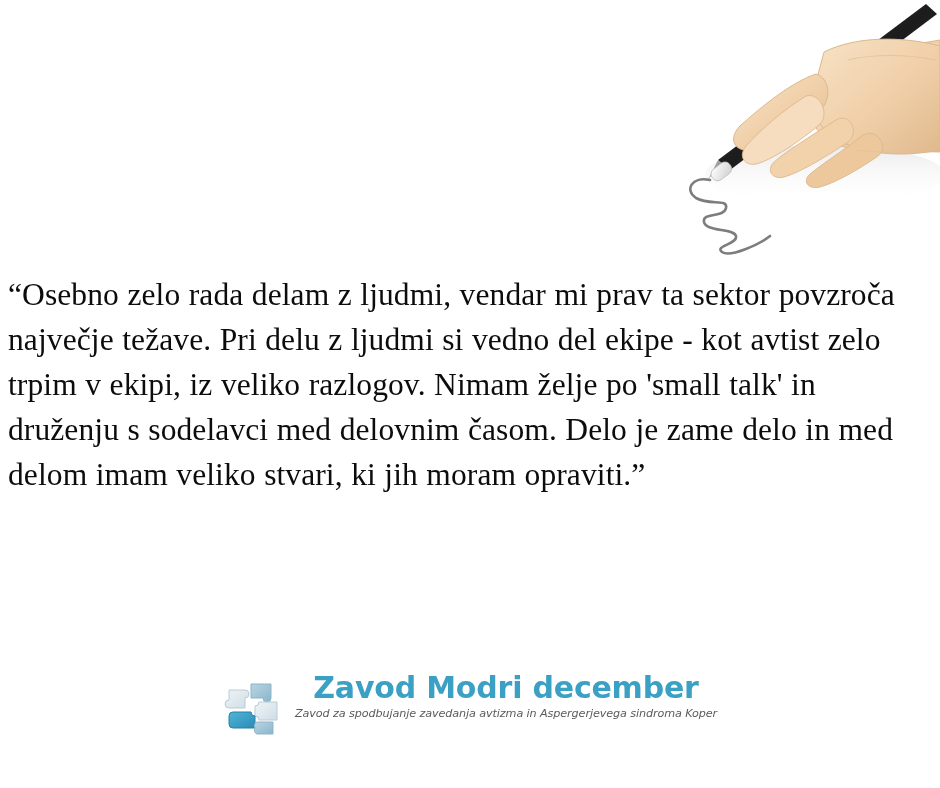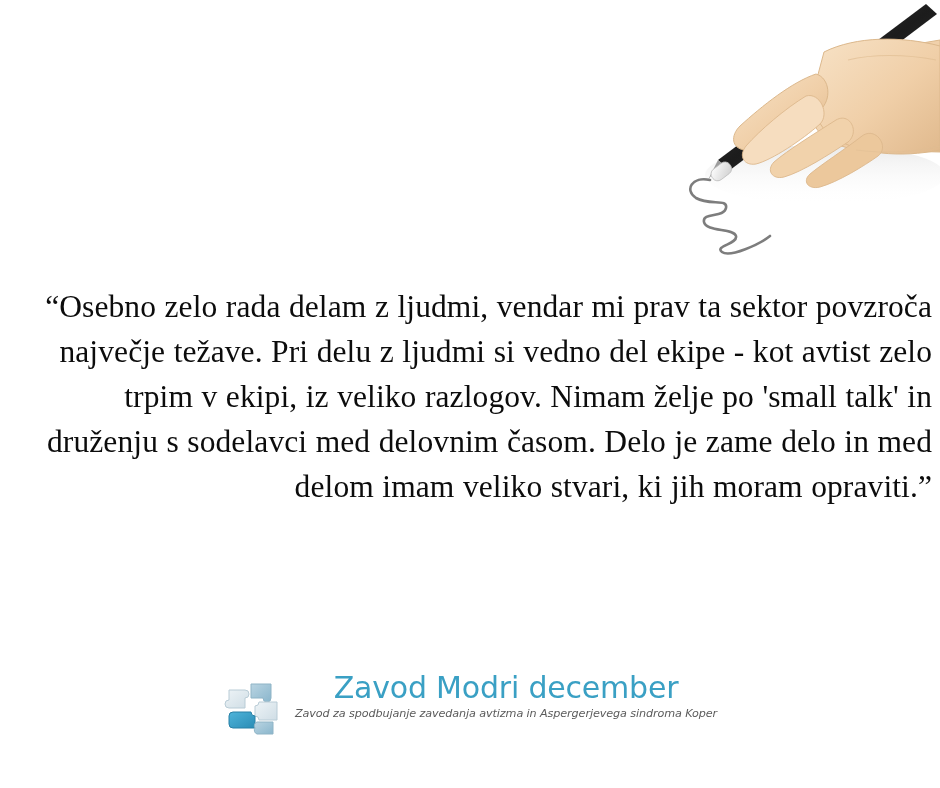--- a/index.html
+++ b/index.html
@@ -32,24 +32,24 @@
   }
   .hand-illustration svg {
     display: block;
     width: 330px;
     height: 270px;
   }
 
   
   .quote-block {
     position: absolute;
-    top: 284px;
+    top: 272px;
     left: 8px;
     width: 924px;
-    text-align: right;
+    text-align: left;
   }
   .quote-text {
     font-family: "Liberation Serif", serif;
     font-size: 31.5px;
     line-height: 1.43;
     color: #0c0c0c;
     letter-spacing: 0.1px;
     margin: 0;
     padding: 0;
     word-spacing: 0.5px;
@@ -78,21 +78,21 @@
   }
   .puzzle-mark svg { display: block; }
   .logo-words {
     display: flex;
     flex-direction: column;
     align-items: center;
   }
   .logo-title {
     font-family: "DejaVu Sans", sans-serif;
     font-size: 30px;
-    font-weight: normal;
+    font-weight: bold;
     color: #3aa0c4;
     line-height: 1.05;
     letter-spacing: -0.2px;
     white-space: nowrap;
     text-align: center;
   }
   .logo-subtitle {
     font-family: "DejaVu Sans", sans-serif;
     font-size: 11.2px;
     color: #5b5b5b;

